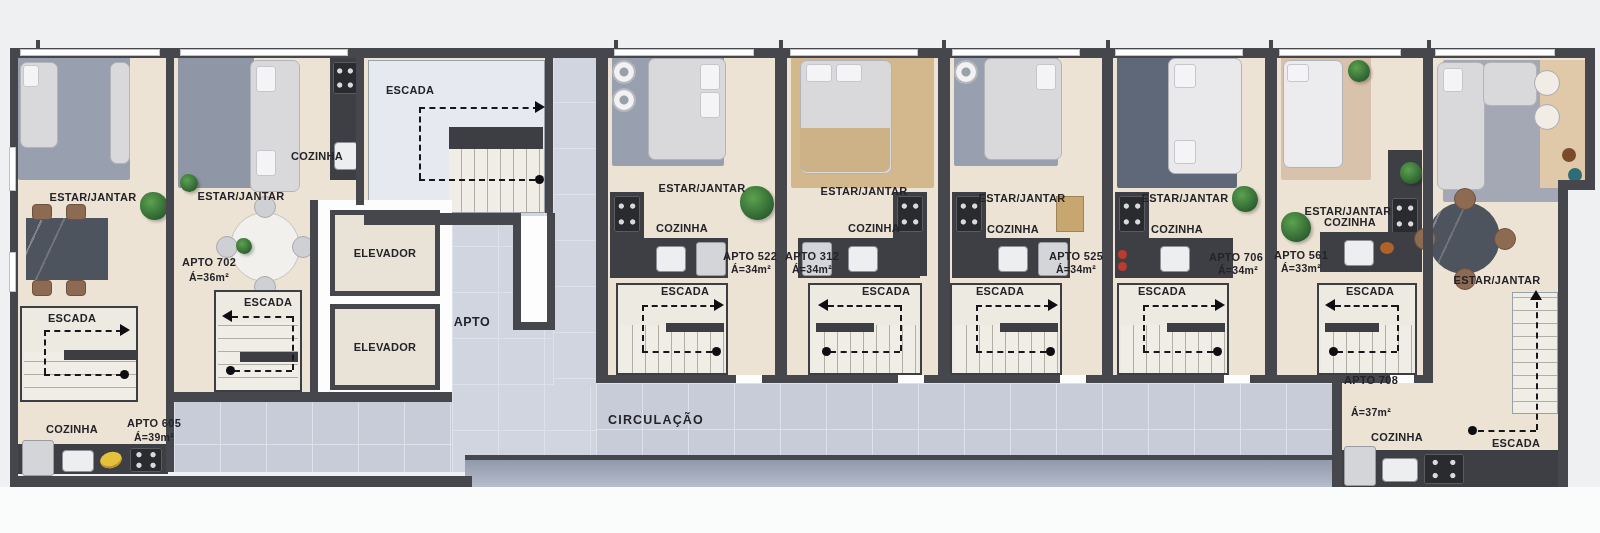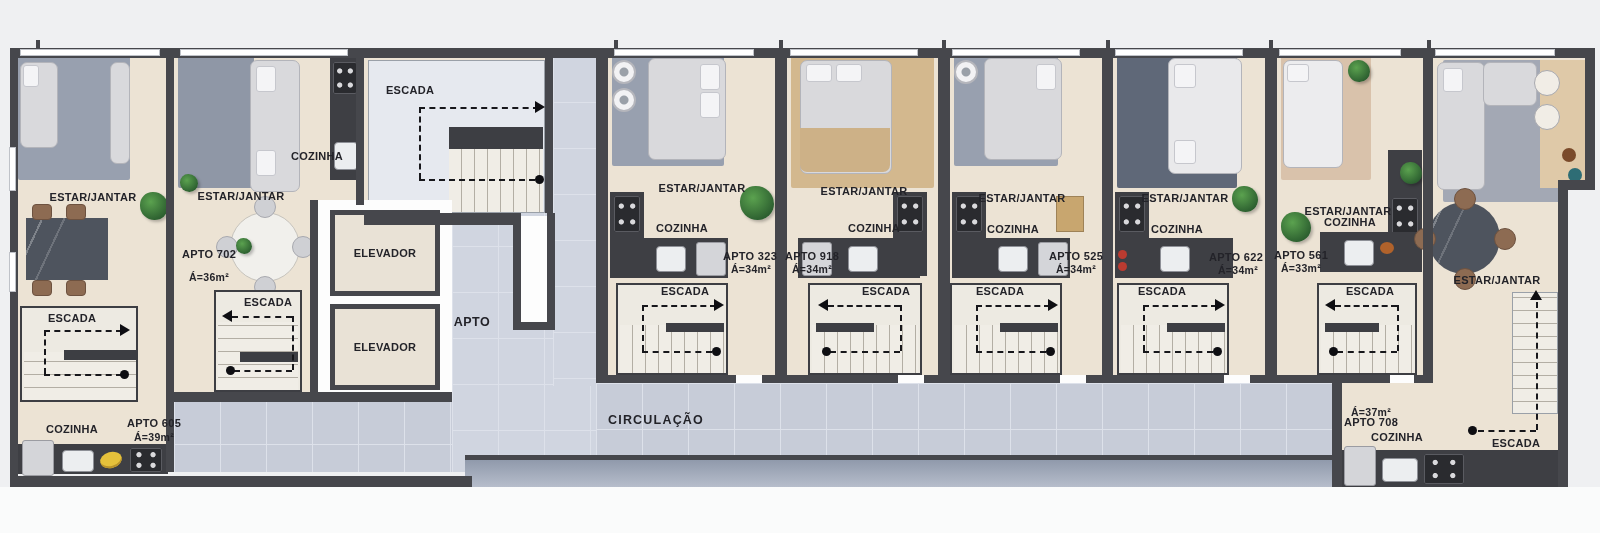--- a/index.html
+++ b/index.html
@@ -339,28 +339,28 @@
   <div class="lbl" style="left:1370px;top:291px;">ESCADA</div>
   <div class="lbl" style="left:1516px;top:443px;">ESCADA</div>
 
   <div class="lbl" style="left:385px;top:253px;">ELEVADOR</div>
   <div class="lbl" style="left:385px;top:347px;">ELEVADOR</div>
   <div class="lbl big" style="left:472px;top:322px;letter-spacing:.5px;">APTO</div>
   <div class="lbl big" style="left:656px;top:420px;">CIRCULAÇÃO</div>
 
   <div class="lbl" style="left:154px;top:423px;">APTO 605</div>
   <div class="lbl area" style="left:154px;top:437px;">Á=39m²</div>
-  <div class="lbl" style="left:209px;top:254px;">APTO 702</div>
+  <div class="lbl" style="left:209px;top:262px;">APTO 702</div>
   <div class="lbl area" style="left:209px;top:277px;">Á=36m²</div>
-  <div class="lbl" style="left:750px;top:256px;">APTO 323</div>
+  <div class="lbl" style="left:750px;top:256px;">APTO 522</div>
   <div class="lbl area" style="left:751px;top:269px;">Á=34m²</div>
-  <div class="lbl" style="left:812px;top:256px;">APTO 918</div>
+  <div class="lbl" style="left:812px;top:256px;">APTO 312</div>
   <div class="lbl area" style="left:812px;top:269px;">Á=34m²</div>
   <div class="lbl" style="left:1076px;top:256px;">APTO 525</div>
   <div class="lbl area" style="left:1076px;top:269px;">Á=34m²</div>
-  <div class="lbl" style="left:1236px;top:257px;">APTO 622</div>
+  <div class="lbl" style="left:1236px;top:257px;">APTO 706</div>
   <div class="lbl area" style="left:1238px;top:270px;">Á=34m²</div>
   <div class="lbl" style="left:1301px;top:255px;">APTO 561</div>
   <div class="lbl area" style="left:1301px;top:268px;">Á=33m²</div>
-  <div class="lbl" style="left:1371px;top:422px;">APTO 708</div>
+  <div class="lbl" style="left:1371px;top:380px;">APTO 708</div>
   <div class="lbl area" style="left:1371px;top:412px;">Á=37m²</div>
 
 </div>
 
 </body></html>

